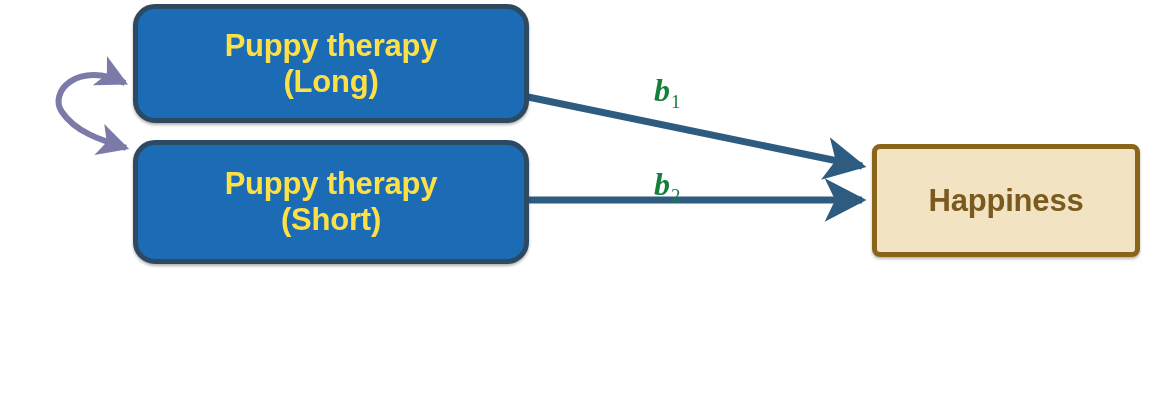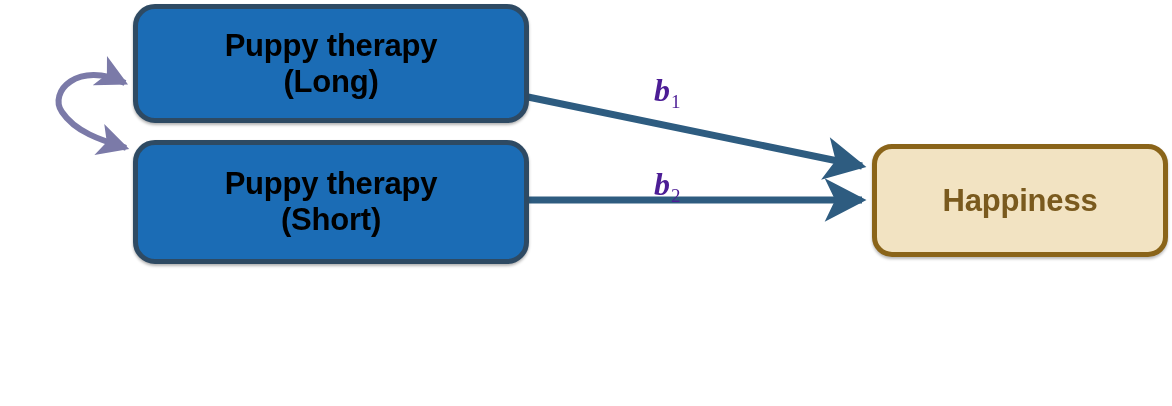--- a/index.html
+++ b/index.html
@@ -41,55 +41,55 @@
     line-height: 1.16;
     letter-spacing: -0.2px;
     white-space: pre-line;
   }
   .node-predictor {
     background: #1b6cb5;
     border: 5px solid #2e4a63;
     box-shadow: 0 2px 3px rgba(0,0,0,0.30);
   }
   .node-predictor .node-label {
-    color: #000000;
+    color: #fde047;
     font-size: 31px;
     text-align: center;
   }
   #node-long {
     left: 133px;
     top: 4px;
     width: 396px;
     height: 119px;
   }
   #node-short {
     left: 133px;
     top: 140px;
     width: 396px;
     height: 124px;
   }
   #node-happiness {
     left: 872px;
     top: 144px;
-    width: 296px;
+    width: 268px;
     height: 113px;
     background: #f2e3c2;
     border: 5px solid #8a6419;
-    border-radius: 20px;
+    border-radius: 8px;
     box-shadow: 0 2px 3px rgba(0,0,0,0.28);
   }
   #node-happiness .node-label {
     color: #7a5a1e;
     font-size: 31px;
   }
   
   .path-label {
     position: absolute;
     z-index: 4;
-    color: #4c1d95;
+    color: #15803d;
     font-family: "Liberation Serif", serif;
     font-style: italic;
     font-weight: bold;
     font-size: 32px;
     line-height: 1;
     white-space: nowrap;
   }
   .path-label .sub {
     font-style: normal;
     font-weight: normal;

